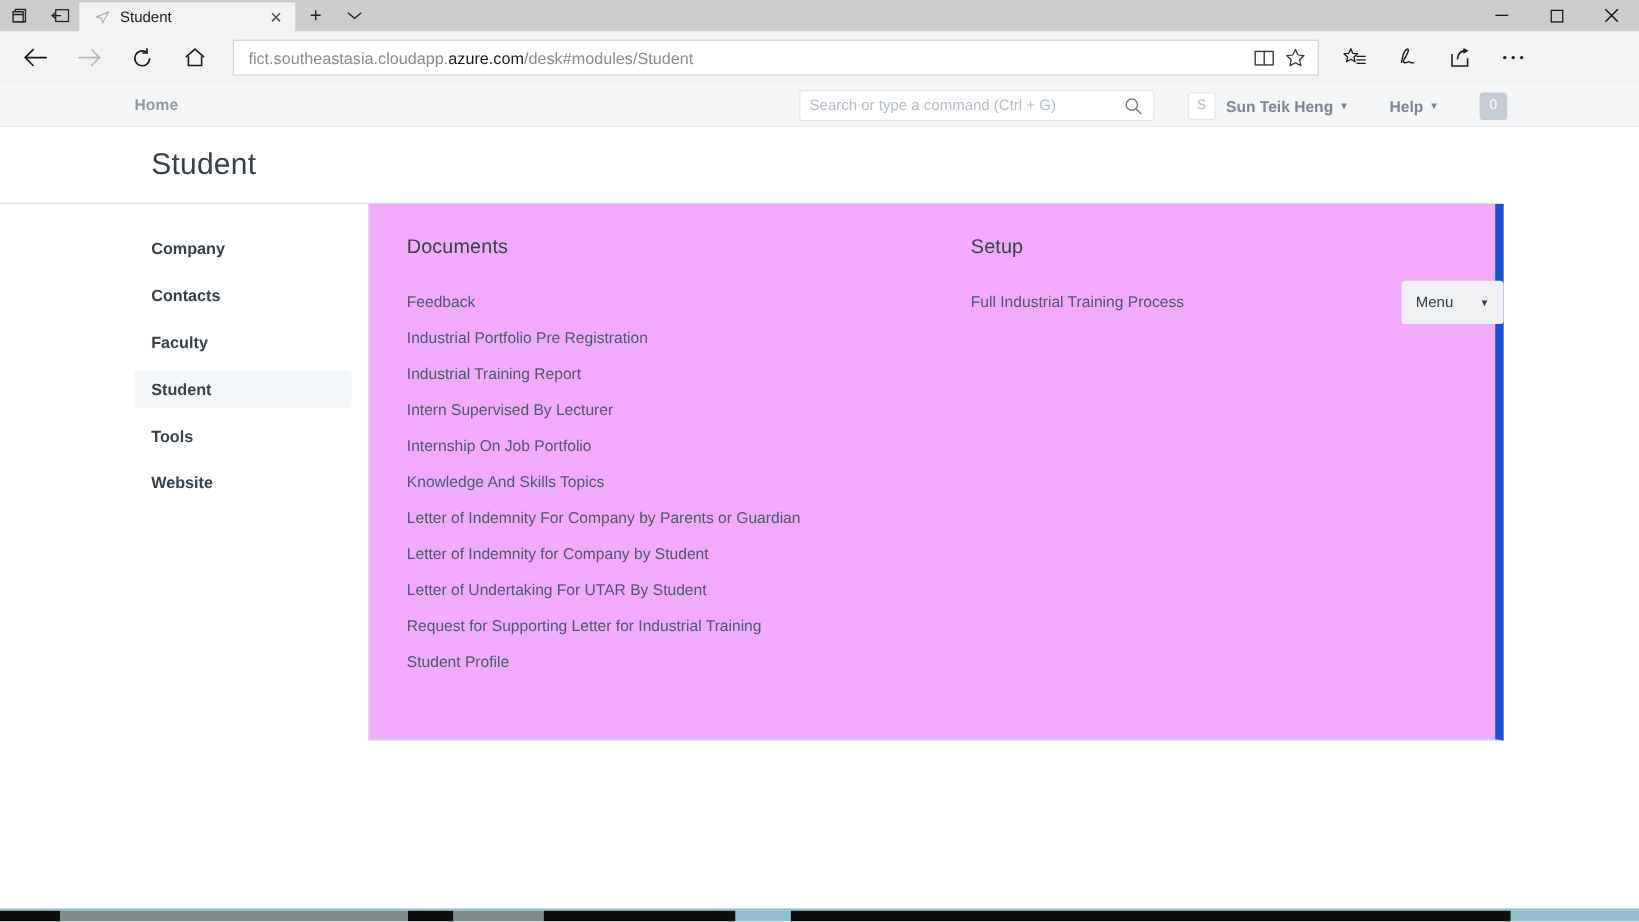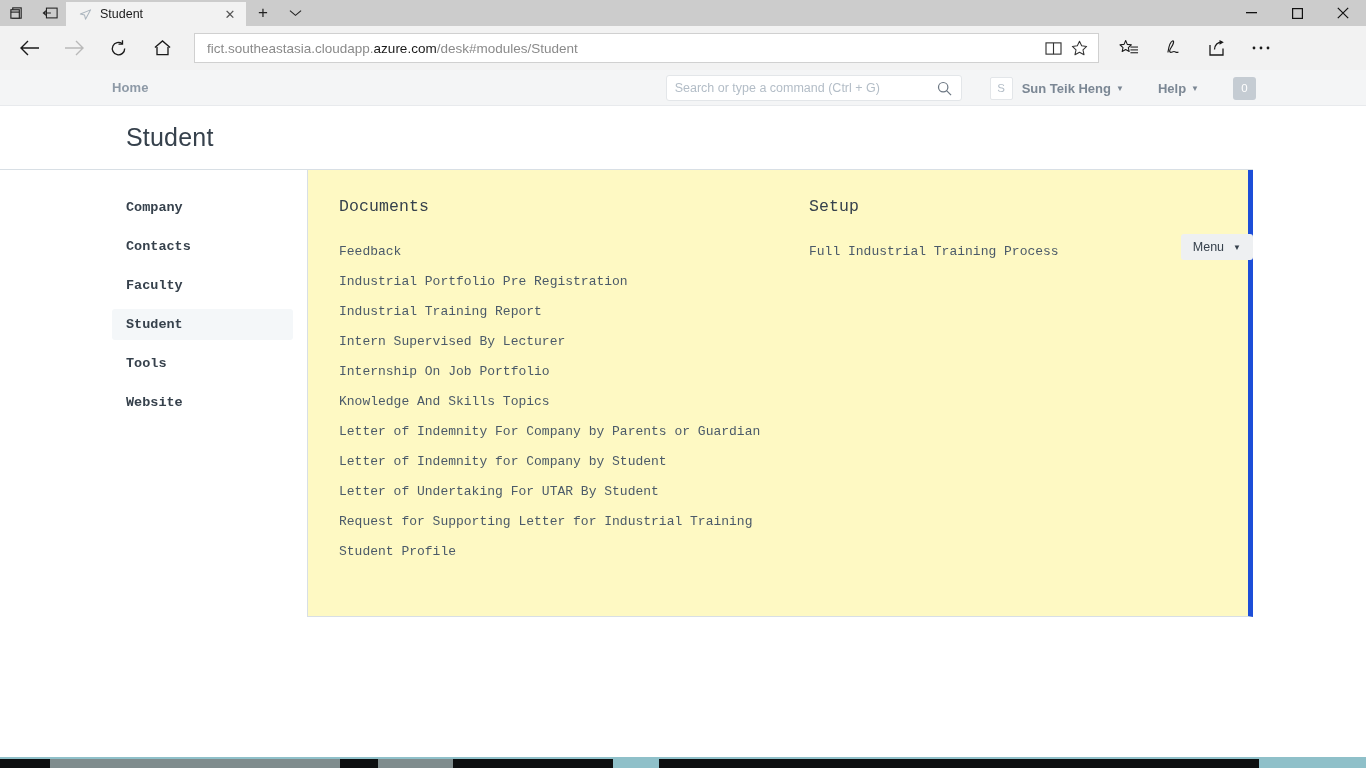--- a/index.html
+++ b/index.html
@@ -87,47 +87,47 @@
   
   .page{ background:#fff; height:calc(768px - 26px - 44px - 36px); position:relative; }
   .page-head{
     height:63px; display:flex; align-items:center; position:relative;
     padding:0 113px 0 126px;
   }
   .page-title{ font-size:25px; color:#36414c; font-weight:400; letter-spacing:.2px; }
   .menu-btn{
     position:absolute; right:113px; top:128px;
     background:#eef0f2; border:0; border-radius:3px;
-    height:26px; padding:0 12px;
+    height:36px; padding:0 12px;
     font-size:12.5px; color:#36414c;
     font-family:"Liberation Sans", sans-serif;
-    display:flex; align-items:center; gap:9px;
+    display:flex; align-items:center; gap:22px;
   }
   .menu-btn .caret{ font-size:8px; }
 
   .layout{
     display:flex; border-top:1px solid #d8dfe5;
-    margin:0 113px 0 0; height:447px;font-family:Liberation Mono, monospace;
+    margin:0 113px 0 0; height:447px;
   }
   .sidebar{
     width:307px; padding-top:22px; flex:none;
   }
   .side-item{
     height:31px; display:flex; align-items:center;
     padding-left:14px; margin:0 14px 8px 112px;
     font-size:13.5px; font-weight:bold; color:#36414c;
     border-radius:3px;
   }
   .side-item.active{ background:#f4f7f9; }
 
   .card{
     flex:1; border:1px solid #d8dfe5; border-top:none;
-    border-left:1px solid #d8dfe5; border-right:5px solid #1d4ed8;
+    border-left:1px solid #d8dfe5; border-right:7px solid #1d4ed8;
     border-bottom:1px solid #d8dfe5;
-    display:flex; padding:27px 0 0 0; background:#fef9c3;
+    display:flex; padding:27px 0 0 0; background:#f0abfc;
     height:447px;
   }
   .col{ padding-left:31px; }
   .col-docs{ width:470px; }
   .col-setup{ width:380px; }
   .col-head{
     font-size:16.5px; color:#36414c; font-weight:400;
     margin-bottom:21px; letter-spacing:.1px;
   }
   .link-item{

